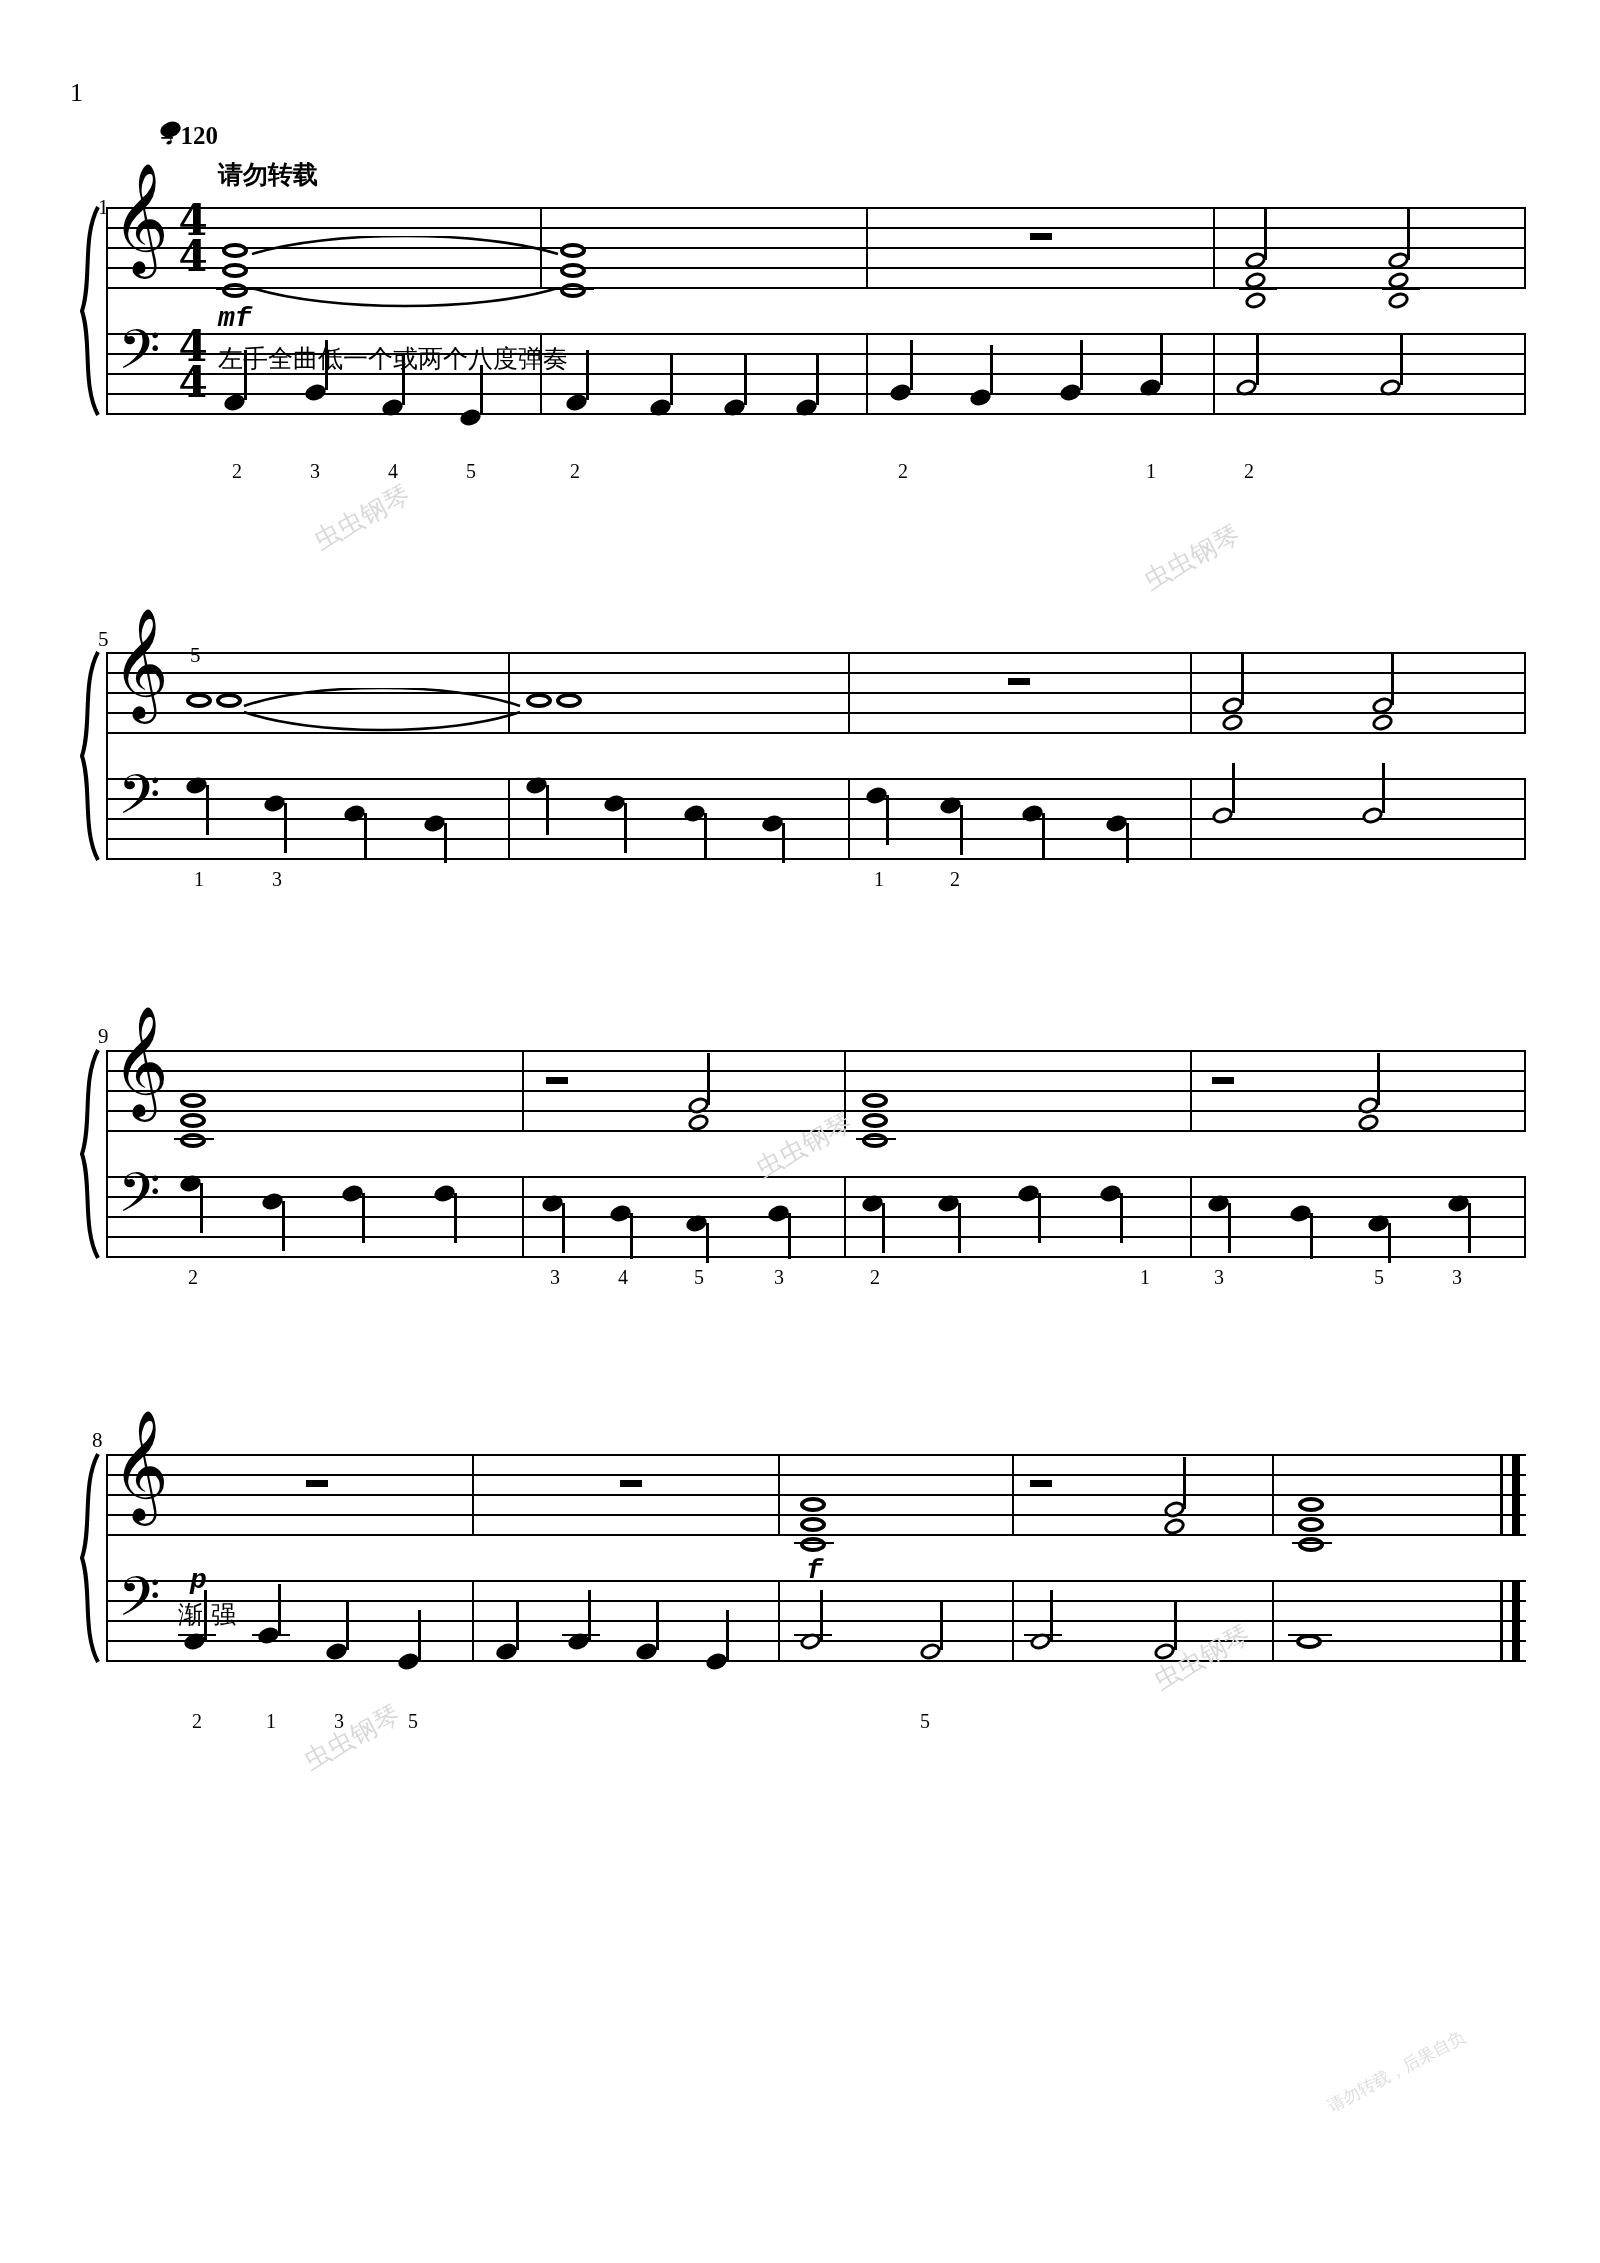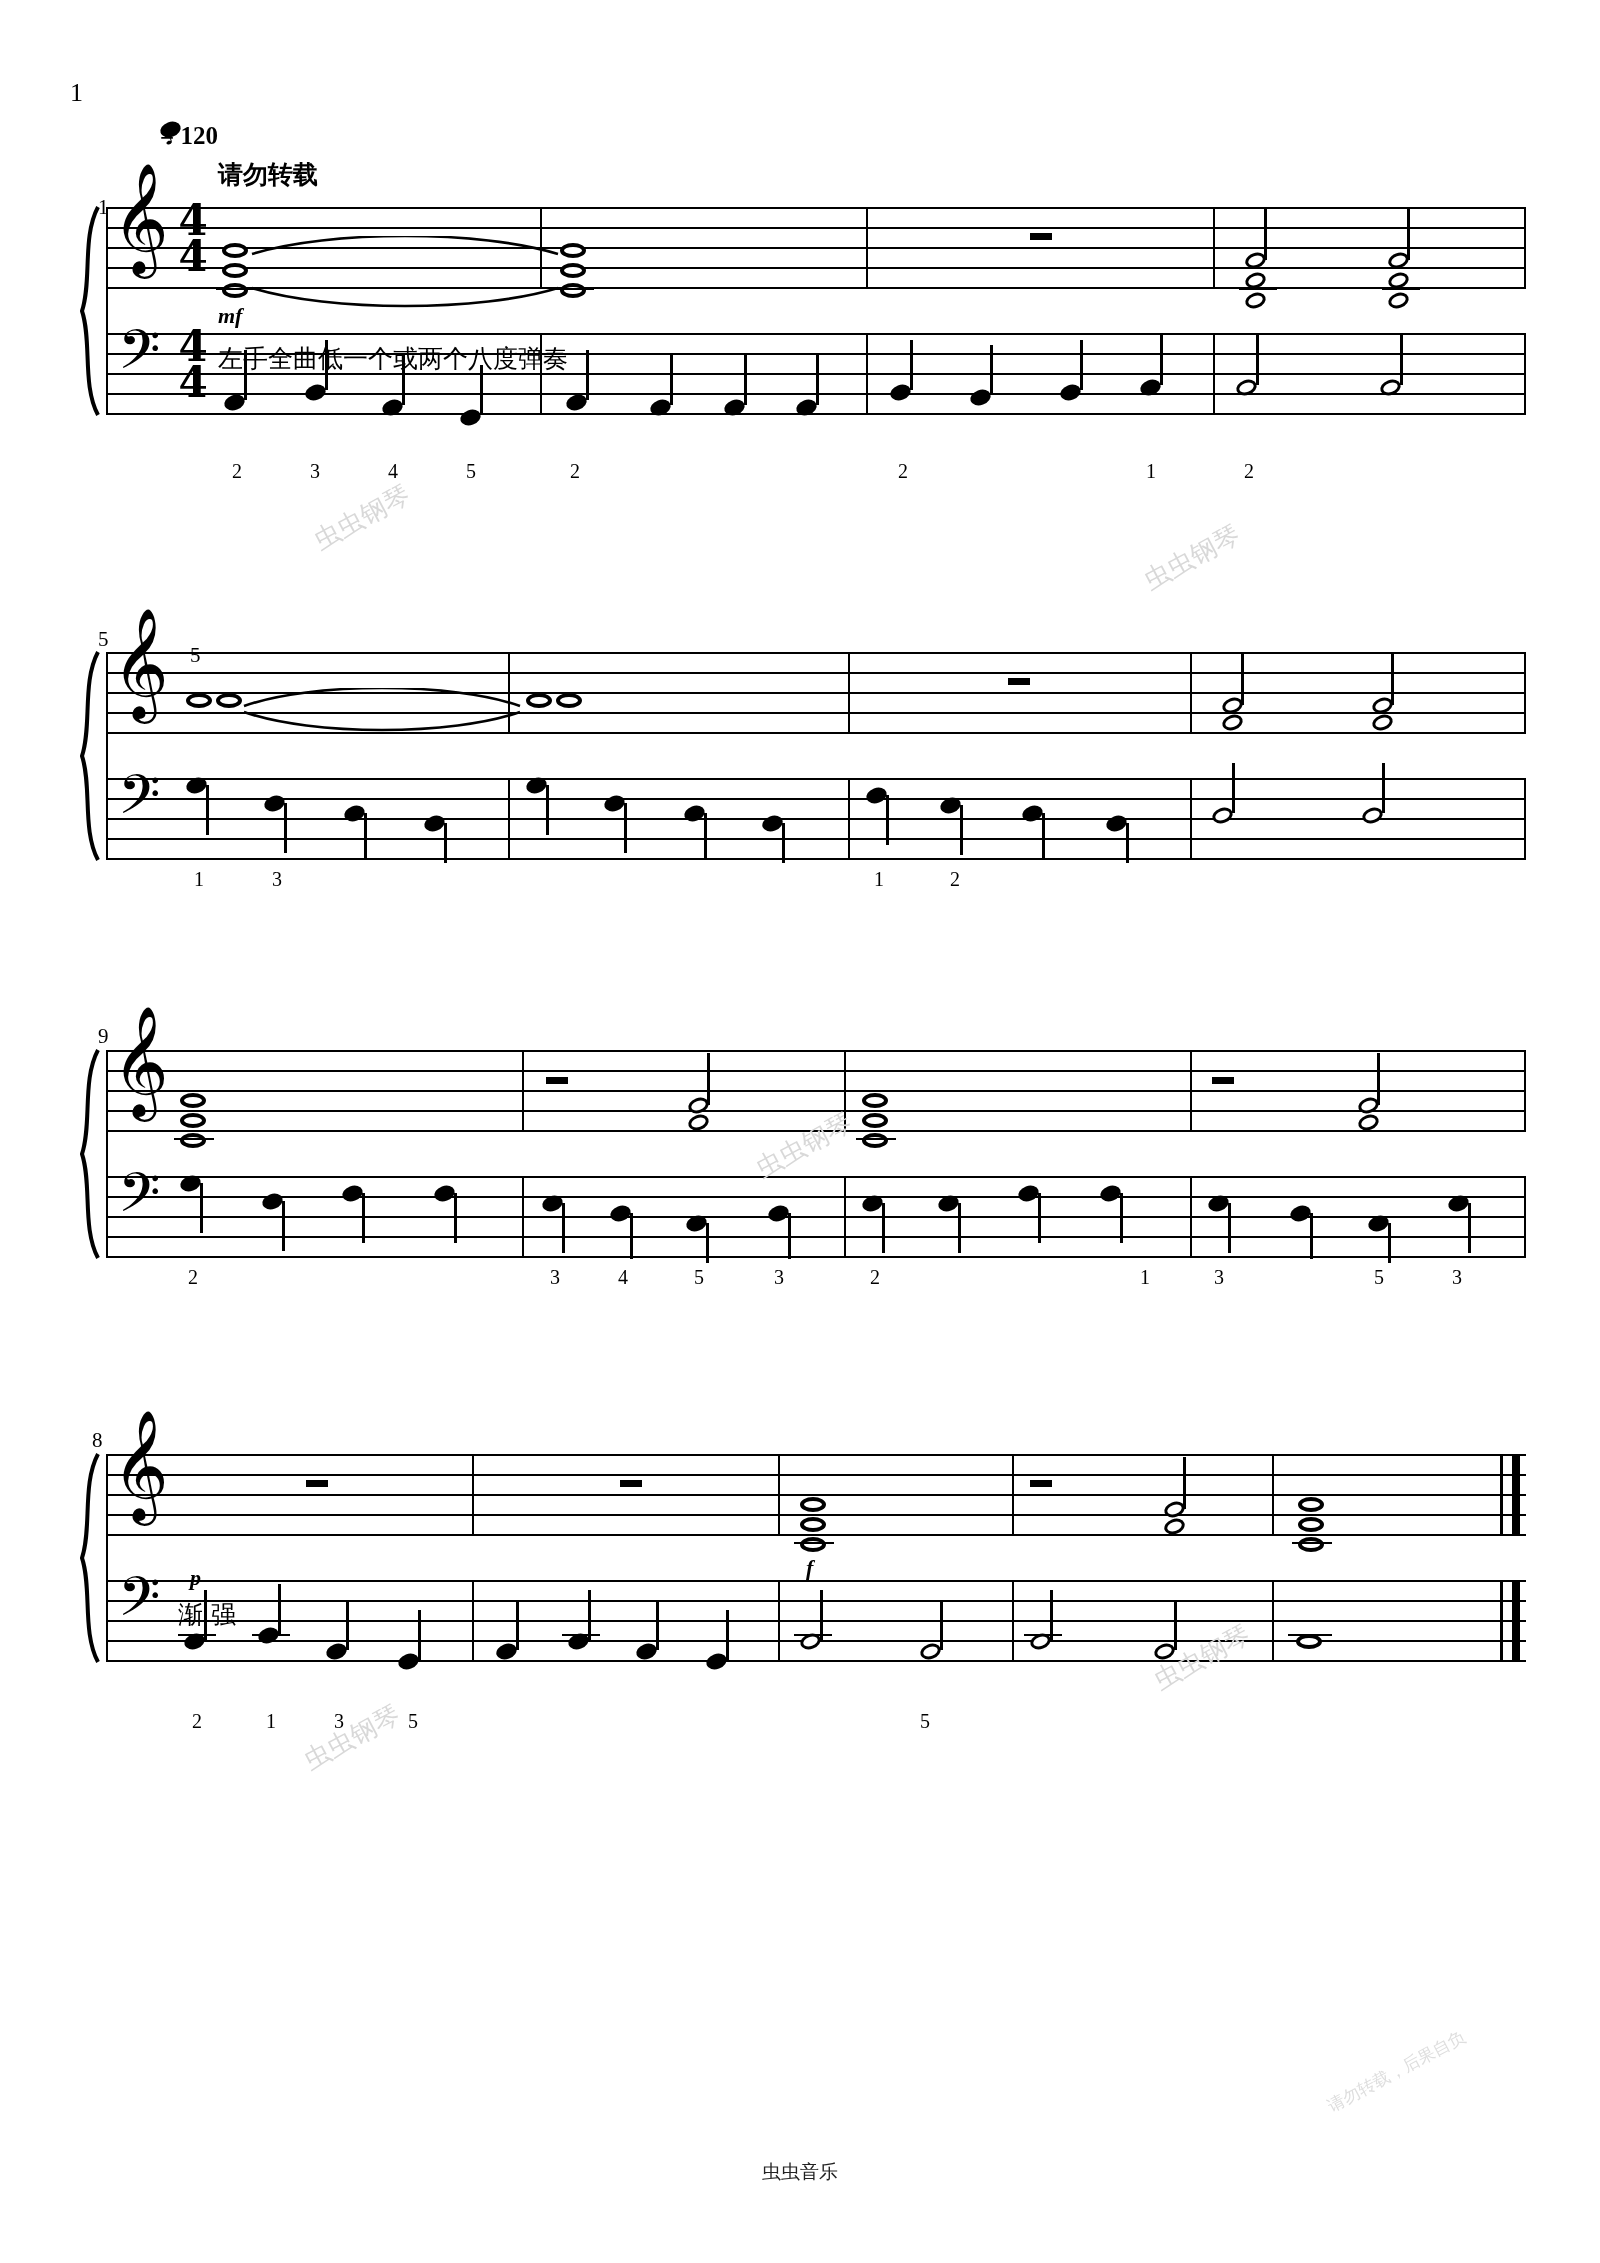--- a/index.html
+++ b/index.html
@@ -143,24 +143,24 @@
   .stem { position: absolute; width: 2.6px; background: #000; }
   .ledger { position: absolute; height: 2px; background: #000; }
   .rest-half {
     position: absolute;
     width: 22px;
     height: 7px;
     background: #000;
   }
   .dyn {
     position: absolute;
-    font-family: Liberation Serif, serif;
+    font-family: Liberation Mono, monospace;
     font-style: italic;
     font-weight: bold;
-    font-size: 22px;
+    font-size: 28px;
   }
   .fingering {
     position: absolute;
     font-size: 20px;
     font-family: "Liberation Serif", serif;
     text-align: center;
     width: 18px;
   }
   .textdir {
     position: absolute;
@@ -647,14 +647,13 @@
     <div class="fingering" style="left:916px; top:1710px;">5</div>
   </div>
 
   <div class="wm" style="left:310px; top:500px;">虫虫钢琴</div>
   <div class="wm" style="left:1140px; top:540px;">虫虫钢琴</div>
   <div class="wm" style="left:752px; top:1128px;">虫虫钢琴</div>
   <div class="wm" style="left:300px; top:1720px;">虫虫钢琴</div>
   <div class="wm" style="left:1150px; top:1640px;">虫虫钢琴</div>
   <div class="wm small" style="left:1320px; top:2060px;">请勿转载，后果自负</div>
 
-  <div class="footer">虫虫音乐</div>
 </div>
 
 </body></html>

